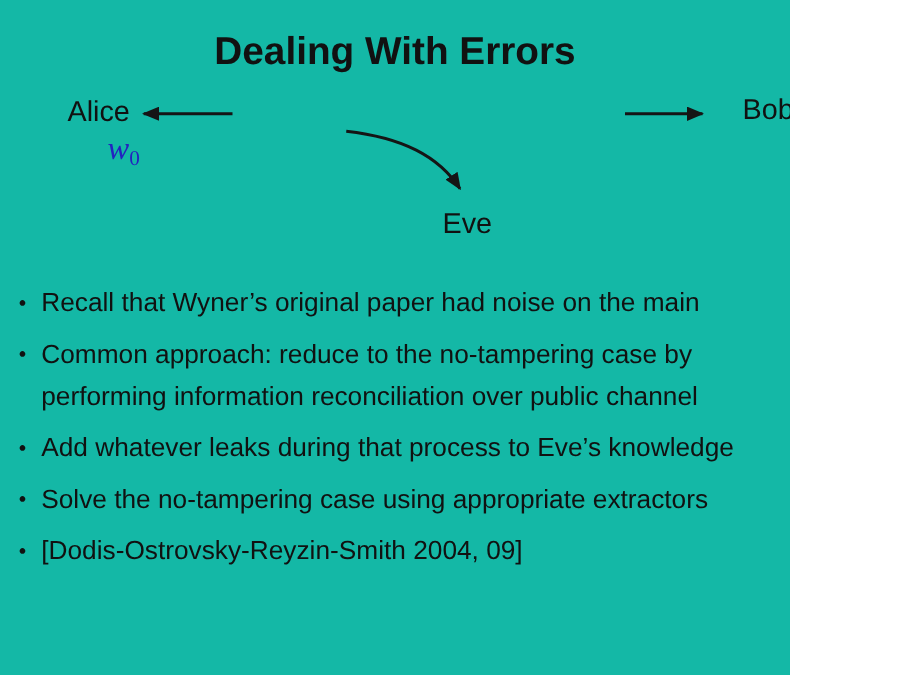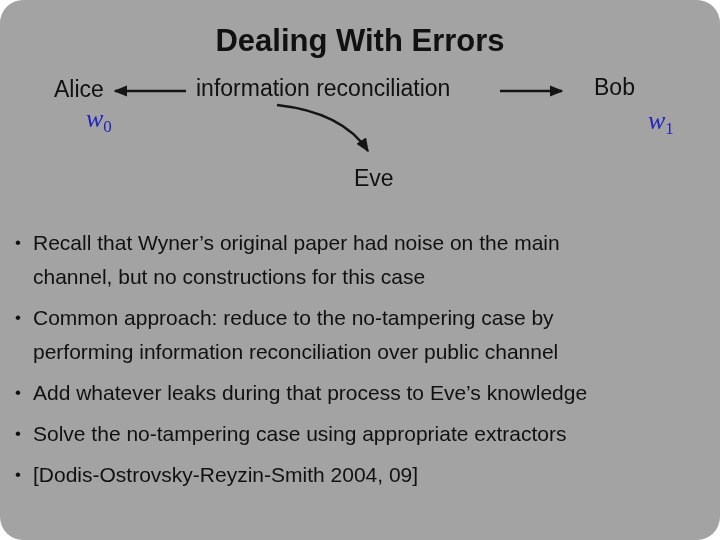--- a/index.html
+++ b/index.html
@@ -2,27 +2,26 @@
 <html><head>
 <meta charset="utf-8">
 <style>
   html, body {
     margin: 0;
     padding: 0;
     background: #ffffff;
   }
   .slide {
     position: relative;
-    width: 720px;
+    width: 632px;
     height: 540px;
-    background: #a3a3a3;
+    background: #14b8a6;
     overflow: hidden;
     font-family: "Liberation Sans", sans-serif;
     color: #111111;
-    border-radius: 23px;
   }
   .title {
     position: absolute;
     top: 2px;
     left: 0;
     width: 100%;
     text-align: center;
     font-size: 31px;
     font-weight: 600;
     letter-spacing: 0px;
@@ -113,36 +112,34 @@
       </defs>
       <path d="M 186 91 L 115 91" stroke="#151515" stroke-width="2.3" fill="none" marker-end="url(#ah)"></path>
       <path d="M 500 91 L 562 91" stroke="#151515" stroke-width="2.3" fill="none" marker-end="url(#ah)"></path>
       <path d="M 277 105 C 322 110, 351 125, 368 151" stroke="#151515" stroke-width="2.3" fill="none" marker-end="url(#ah)"></path>
     </svg>
 
     <span class="dg-label alice">Alice</span>
 
     <span class="dg-var w0"><i>w</i><sub>0</sub></span>
 
-    <span class="dg-label channel">information reconciliation</span>
 
     <span class="dg-label bob">Bob</span>
 
     <span class="dg-var w1"><i>w</i><sub>1</sub></span>
 
     <span class="dg-label eve">Eve</span>
   </div>
 
   <div class="bullets">
 
     <div class="bullet">
       <span class="marker">•</span>
       <div class="lines">
         <span class="line">Recall that Wyner’s original paper had noise on the main</span>
-        <span class="line">channel, but no constructions for this case</span>
       </div>
     </div>
 
     <div class="bullet">
       <span class="marker">•</span>
       <div class="lines">
         <span class="line">Common approach: reduce to the no-tampering case by</span>
         <span class="line">performing information reconciliation over public channel</span>
       </div>
     </div>

